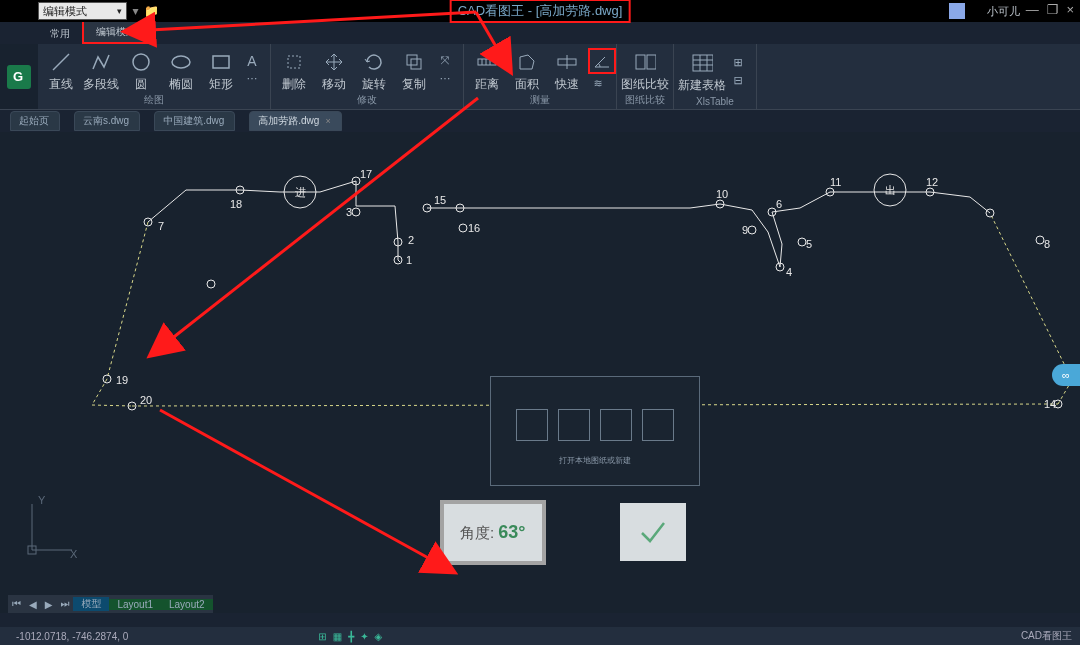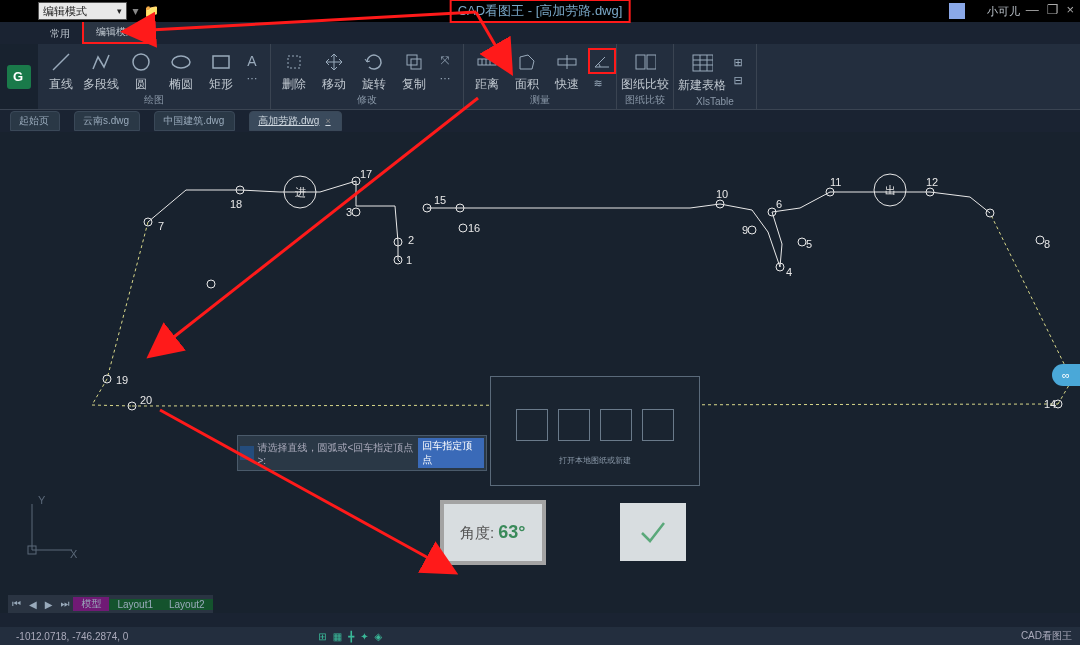--- a/index.html
+++ b/index.html
@@ -87,38 +87,38 @@
   .doc-tabs {
     height: 22px; background: #1a2332; display: flex;
     align-items: center; padding-left: 10px; gap: 12px;
   }
   .doc-tab {
     background: #2a3846; padding: 2px 10px 2px 8px;
     border-radius: 4px 4px 0 0; color: #9ab;
     font-size: 10px; margin-right: 2px; position: relative;
     border: 1px solid #3a4858;
   }
-  .doc-tab.active { background: #3a4a5c; color: #d0d8e0; text-decoration: underline; }
+  .doc-tab.active { background: #3a4a5c; color: #d0d8e0; }
   .doc-tab .close { margin-left: 6px; color: #888; font-size: 9px; }
   .canvas-area {
     position: absolute; left: 0; right: 0; top: 132px; bottom: 32px;
     background: #18222e; overflow: hidden;
   }
   .ucs {
     position: absolute; left: 20px; bottom: 48px;
     color: #5a6878; font-size: 12px;
   }
   .layout-tabs {
     position: absolute; left: 8px; bottom: 0;
     display: flex; align-items: center; gap: 0;
     background: #2a3442; height: 18px; font-size: 10px;
   }
   .lt-arrow { padding: 0 4px; color: #9ab; }
   .lt-tab { padding: 0 8px; color: #9ab; background: #14532d; }
-  .lt-tab.active { background: #701a75; }
+  .lt-tab.active { background: #0c4a6e; }
   .statusbar {
     position: absolute; left: 0; right: 0; bottom: 0;
     height: 18px; background: #232e3e;
     display: flex; align-items: center; padding: 0 16px;
     font-size: 10px; color: #aab;
   }
   .status-icons { margin-left: 190px; display: flex; gap: 6px; color: #3ab898; }
   .status-right { position: absolute; right: 8px; }
   .command-box {
     position: absolute; left: 237px; top: 303px; width: 250px;
@@ -446,25 +446,20 @@
       <text x="1044" y="116">8</text>
       <text x="116" y="252">19</text>
       <text x="140" y="272">20</text>
       <text x="1056" y="252">13</text>
       <text x="1044" y="276">14</text>
       <text x="295" y="64">进</text>
       <text x="885" y="62">出</text>
     </g>
   </svg>
 
-  <div class="command-box">
-    <div class="cmd-icon"></div>
-    <span style="color:#aab;">请选择直线，圆弧或&lt;回车指定顶点&gt;:</span>
-    <span class="cmd-blue">回车指定顶点</span>
-  </div>
 
   <div class="center-box">
     <div class="thumbs">
       <div class="thumb"></div>
       <div class="thumb"></div>
       <div class="thumb"></div>
       <div class="thumb"></div>
     </div>
     <div class="cb-label">打开本地图纸或新建</div>
   </div>

